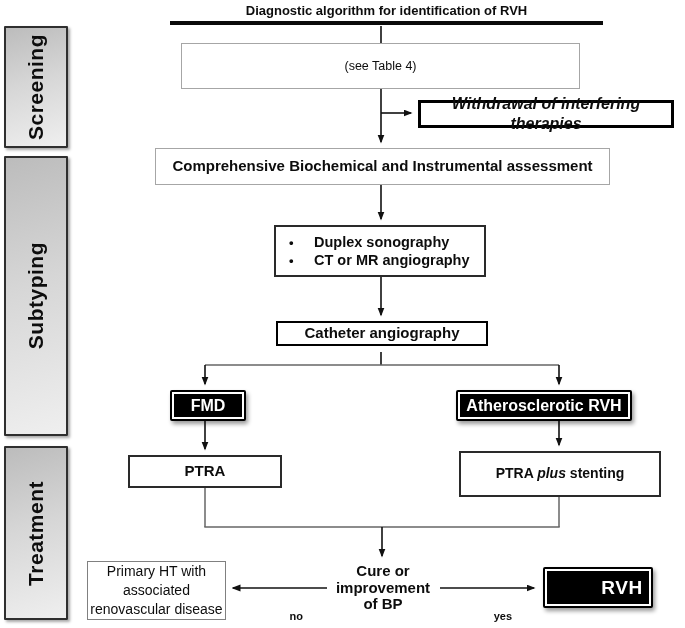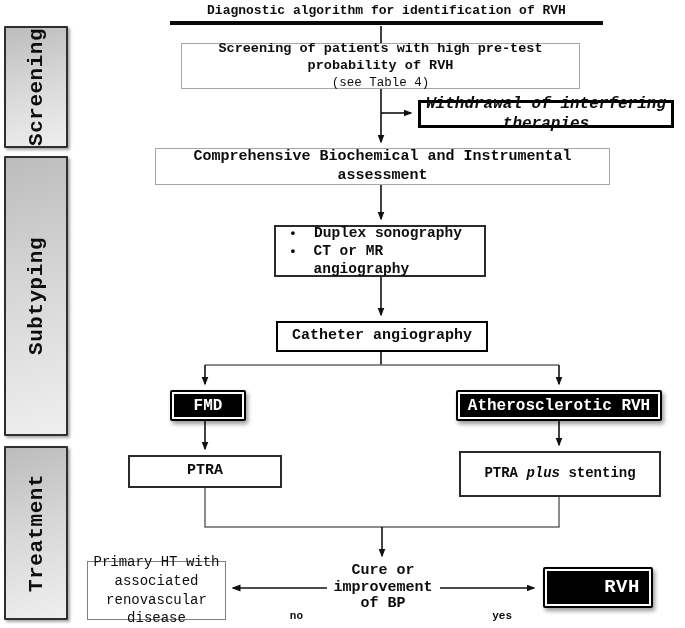--- a/index.html
+++ b/index.html
@@ -1,18 +1,18 @@
 <!DOCTYPE html>
 <html><head>
 <meta charset="utf-8">
 <style>
   html,body{margin:0;padding:0;background:#ffffff;}
   #canvas{
     position:relative;width:685px;height:628px;background:#ffffff;
-    font-family:Liberation Mono, monospace;color:#0d0d0d;
+    font-family:Liberation Sans, sans-serif;color:#0d0d0d;
     overflow:hidden;
   }
   .abs{position:absolute;box-sizing:border-box;}
   .box{
     position:absolute;box-sizing:border-box;background:#ffffff;
     display:flex;flex-direction:column;align-items:center;justify-content:center;
     text-align:center;line-height:1.25;
   }
   .title{
     font-weight:bold;font-size:13px;text-align:center;
@@ -98,21 +98,20 @@
     <line x1="205" y1="365" x2="205" y2="384" stroke="#111111" stroke-width="1.6" marker-end="url(#ah)"></line>
     <line x1="559" y1="365" x2="559" y2="384" stroke="#111111" stroke-width="1.6" marker-end="url(#ah)"></line>
     <line x1="205" y1="421" x2="205" y2="449" stroke="#111111" stroke-width="1.6" marker-end="url(#ah)"></line>
     <line x1="559" y1="421" x2="559" y2="445" stroke="#111111" stroke-width="1.6" marker-end="url(#ah)"></line>
     <line x1="382" y1="527" x2="382" y2="556" stroke="#111111" stroke-width="1.6" marker-end="url(#ah)"></line>
     <line x1="327" y1="588" x2="233" y2="588" stroke="#111111" stroke-width="1.6" marker-end="url(#ah)"></line>
     <line x1="440" y1="588" x2="534" y2="588" stroke="#111111" stroke-width="1.6" marker-end="url(#ah)"></line>
   </svg>
 
   <div class="box thin-border" style="left:181px;top:43px;width:399px;height:46px;">
-    <div class="b1">Screening of patients with high pre-test probability of RVH</div>
     <div class="b2">(see Table 4)</div>
   </div>
 
   <div class="box heavy-border" style="left:418px;top:100px;width:256px;height:28px;">
     <div class="withdraw">Withdrawal of interfering therapies</div>
   </div>
 
   <div class="box thin-border" style="left:155px;top:148px;width:455px;height:37px;">
     <div class="assess">Comprehensive Biochemical and Instrumental assessment</div>
   </div>
@@ -121,29 +120,29 @@
     <div class="bullet-row">
       <span class="bullet-dot">•</span>
       <span>Duplex sonography</span>
     </div>
     <div class="bullet-row">
       <span class="bullet-dot">•</span>
       <span>CT or MR angiography</span>
     </div>
   </div>
 
-  <div class="box mid-border" style="left:276px;top:321px;width:212px;height:31px;border-color:#000;justify-content:center;">
+  <div class="box mid-border" style="left:276px;top:321px;width:212px;height:25px;border-color:#000;justify-content:center;">
     <div class="cath">Catheter angiography</div>
   </div>
 
   <div class="box black-node" style="left:170px;top:390px;width:76px;height:31px;">
     <div class="fmd-label">FMD</div>
   </div>
 
-  <div class="box black-node" style="left:456px;top:390px;width:206px;height:31px;">
+  <div class="box black-node" style="left:456px;top:390px;width:176px;height:31px;">
     <div class="athero-label">Atherosclerotic RVH</div>
   </div>
 
   <div class="box mid-border" style="left:128px;top:455px;width:154px;height:33px;">
     <div class="ptra">PTRA</div>
   </div>
 
   <div class="box mid-border" style="left:459px;top:451px;width:202px;height:46px;">
     <div class="stent-l1">
       <span>PTRA</span>

